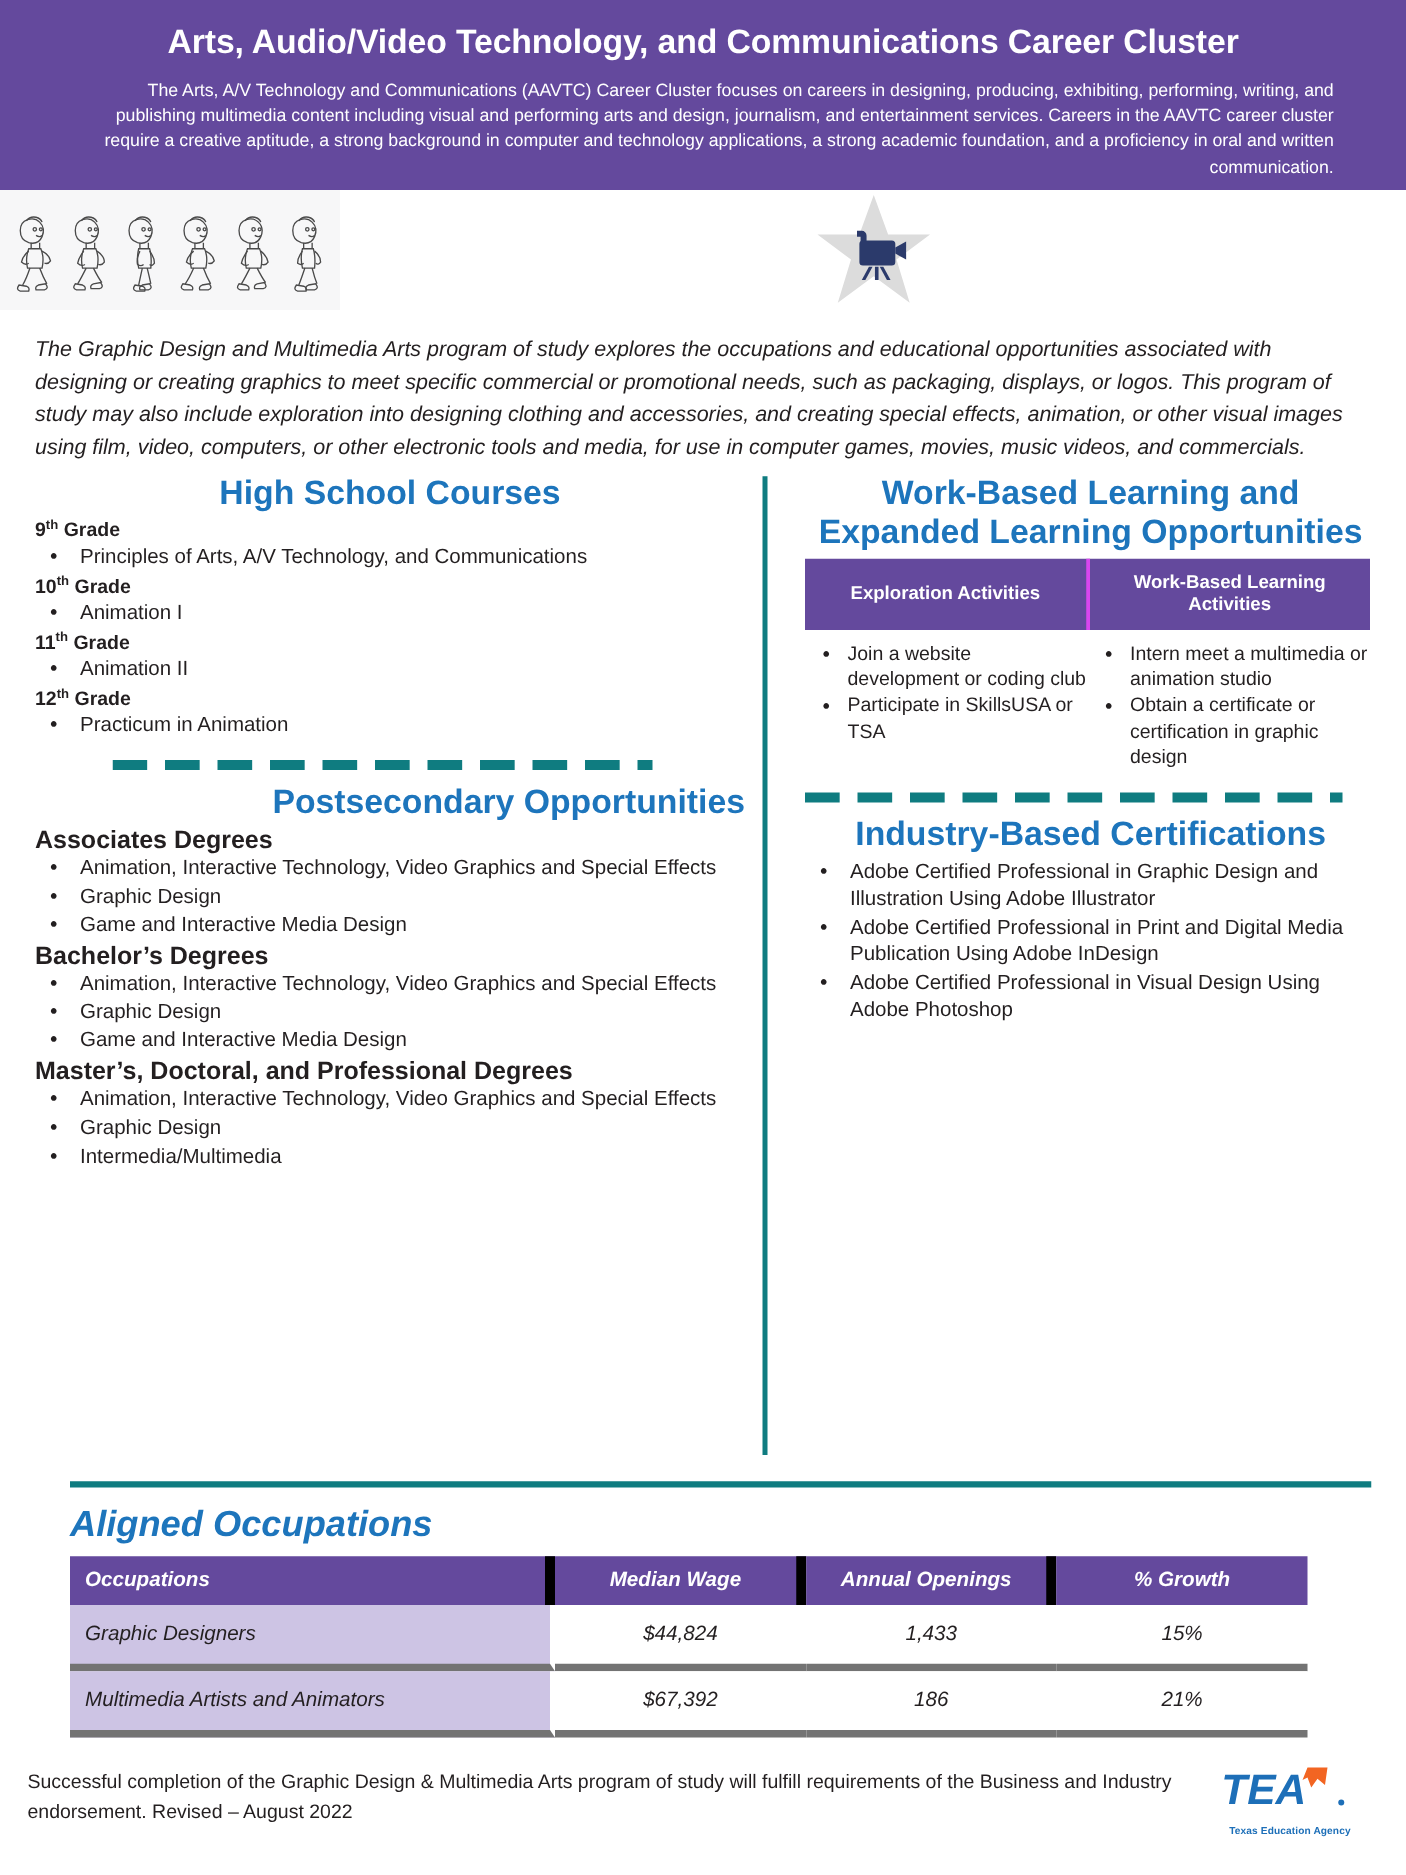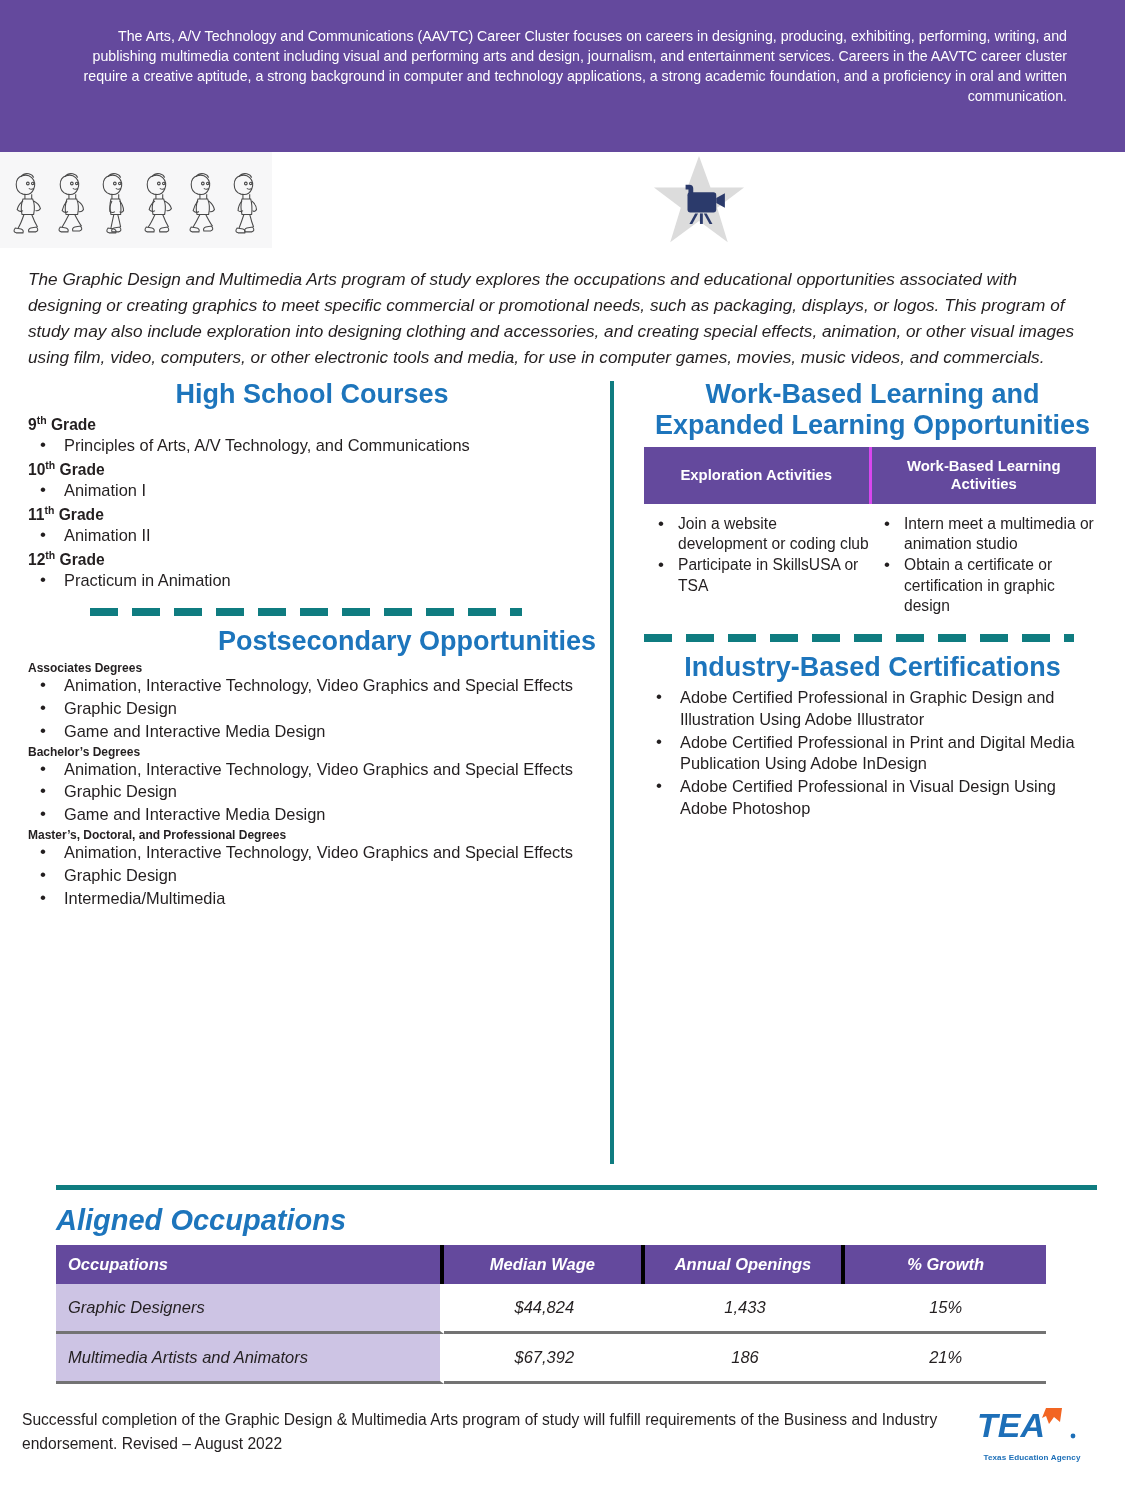--- a/index.html
+++ b/index.html
@@ -168,21 +168,21 @@
   table.wbl td {
     vertical-align: top;
     padding: 10px 0 0 0;
   }
   table.wbl td ul.bul li { font-size: 15.6px; line-height: 1.31; padding-left: 34px; }
   table.wbl td ul.bul li:before { left: 14px; }
 
   
   .deg-label {
     font-weight: bold;
-    font-size: 12px;
+    font-size: 20px;
     margin-top: 2px;
   }
 
   
   .thick-rule {
     height: 5px;
     background: #0f7c80;
     margin: 6px 28px 0 56px;
   }
   .aligned-wrap { padding: 14px 40px 0 56px; font-style: italic; }
@@ -198,30 +198,30 @@
     border-spacing: 0;
     table-layout: fixed;
   }
   table.occ th {
     background: #64499d;
     color: #ffffff;
     font-weight: bold;
     font-size: 16.5px;
     padding: 10px 12px;
     text-align: center;
-    border-right: 4px solid #000000;
+    border-right: 8px solid #000000;
   }
   table.occ th.occ-first { text-align: left; width: 388px; }
   table.occ th:last-child { border-right: none; }
   table.occ td {
     font-size: 16.5px;
     padding: 14px 12px;
     text-align: center;
     background: #ffffff;
-    border-bottom: 3px solid #737373;
+    border-bottom: 6px solid #737373;
   }
   table.occ td.occ-first {
     text-align: left;
     background: #cdc4e4;
     border-right: 4px solid #ffffff;
   }
 
   
   .footer {
     display: flex;
@@ -240,20 +240,21 @@
     font-size: 8.1px;
     font-weight: bold;
     letter-spacing: 0.1px;
     margin-top: 1px;
   }
 </style>
 </head>
 <body>
 
 <div class="cluster-header">
+  <div class="cluster-title">Arts, Audio/Video Technology, and Communications Career Cluster</div>
   <div class="cluster-desc">The Arts, A/V Technology and Communications (AAVTC) Career Cluster focuses on careers in designing, producing, exhibiting, performing, writing, and publishing multimedia content including visual and performing arts and design, journalism, and entertainment services. Careers in the AAVTC career cluster require a creative aptitude, a strong background in computer and technology applications, a strong academic foundation, and a proficiency in oral and written communication.</div>
 </div>
 
 <div class="banner-row">
   <div class="banner-flipbook">
     <div class="frames">
       <svg class="frame" viewBox="0 0 40 80">
         <g fill="none" stroke="#4a4a4a" stroke-width="1.1">
           <path d="M14 8 q-6 2 -6 9 q0 8 7 10 q8 2 11 -5 q3 -7 -2 -12 q-4 -4 -10 -2 z"></path>
           <path d="M13 9 q3 -4 8 -3 q4 1 5 4"></path>

